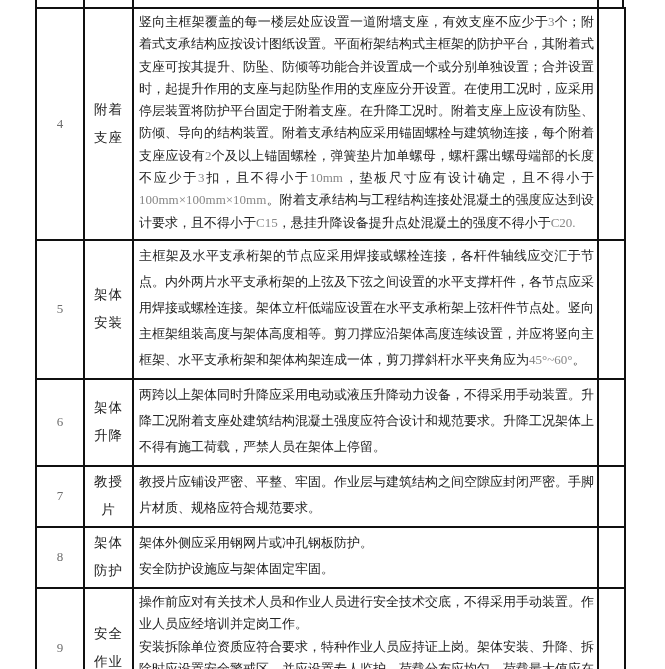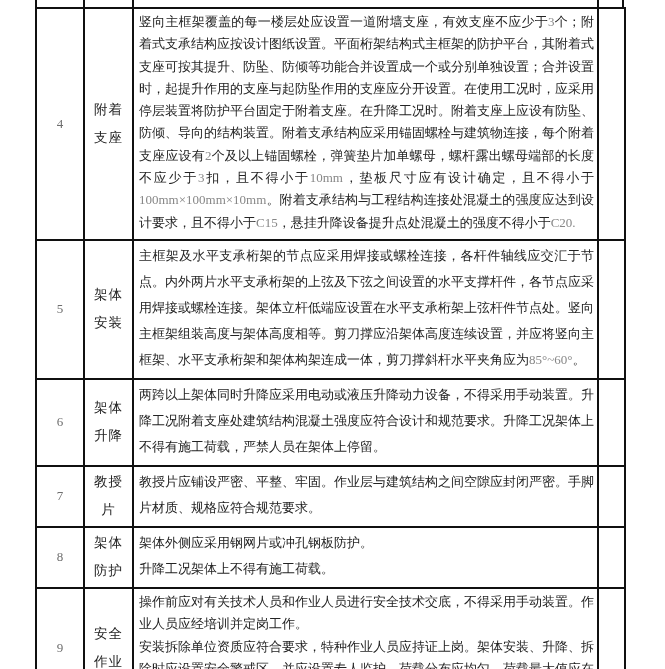--- a/index.html
+++ b/index.html
@@ -90,21 +90,21 @@
         <span><span class="ascii">5</span></span>
       </td>
       <td class="cat">
         <div>
                 <div class="cat-line">架体</div>
                 <div class="cat-line">安装</div>
               </div>
       </td>
       <td class="req">
         <div>
-                <div class="para">主框架及水平支承桁架的节点应采用焊接或螺栓连接，各杆件轴线应交汇于节点。内外两片水平支承桁架的上弦及下弦之间设置的水平支撑杆件，各节点应采用焊接或螺栓连接。架体立杆低端应设置在水平支承桁架上弦杆件节点处。竖向主框架组装高度与架体高度相等。剪刀撑应沿架体高度连续设置，并应将竖向主框架、水平支承桁架和架体构架连成一体，剪刀撑斜杆水平夹角应为<span class="ascii">85°~60°</span>。</div>
+                <div class="para">主框架及水平支承桁架的节点应采用焊接或螺栓连接，各杆件轴线应交汇于节点。内外两片水平支承桁架的上弦及下弦之间设置的水平支撑杆件，各节点应采用焊接或螺栓连接。架体立杆低端应设置在水平支承桁架上弦杆件节点处。竖向主框架组装高度与架体高度相等。剪刀撑应沿架体高度连续设置，并应将竖向主框架、水平支承桁架和架体构架连成一体，剪刀撑斜杆水平夹角应为<span class="ascii">45°~60°</span>。</div>
               </div>
       </td>
       <td class="notes"></td>
     </tr>
           <tr class="r2">
       <td class="num">
         <span><span class="ascii">6</span></span>
       </td>
       <td class="cat">
         <div>
@@ -142,21 +142,21 @@
       </td>
       <td class="cat">
         <div>
                 <div class="cat-line">架体</div>
                 <div class="cat-line">防护</div>
               </div>
       </td>
       <td class="req">
         <div>
                 <div class="para">架体外侧应采用钢网片或冲孔钢板防护。</div>
-                <div class="para">升降工况架体上不得有施工荷载。</div>
+                <div class="para">安全防护设施应与架体固定牢固。</div>
               </div>
       </td>
       <td class="notes"></td>
     </tr>
           <tr class="r5">
       <td class="num">
         <span><span class="ascii">9</span></span>
       </td>
       <td class="cat">
         <div>

